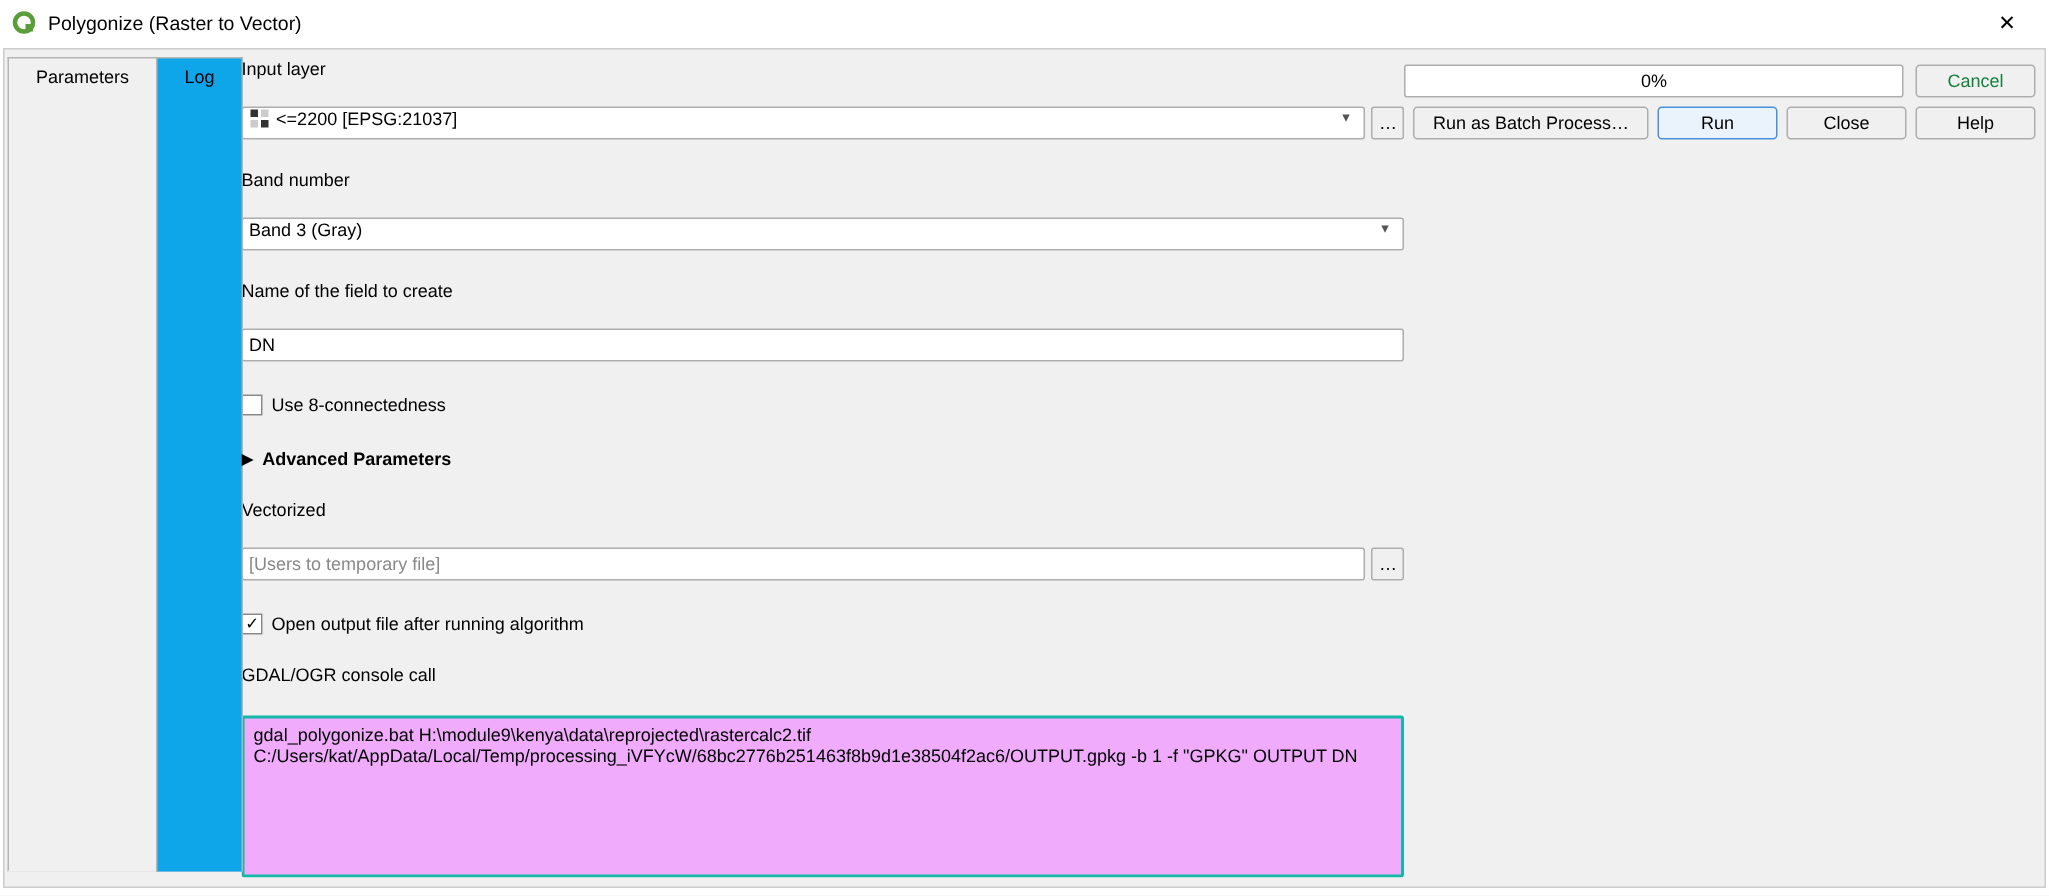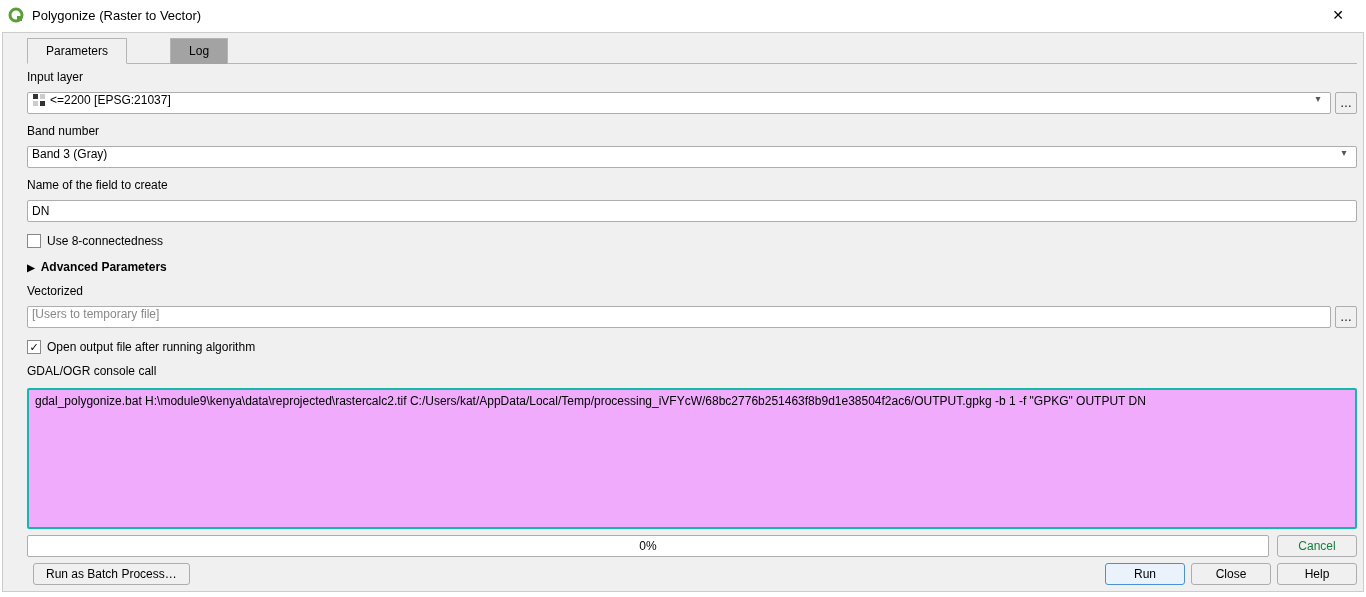--- a/index.html
+++ b/index.html
@@ -3,38 +3,38 @@
 <meta charset="utf-8">
 <style>
   * { box-sizing: border-box; margin: 0; padding: 0; }
   body { font-family: "Segoe UI", Tahoma, sans-serif; font-size: 12px; color: #000; background: #fff; width: 1366px; height: 597px; overflow: hidden; }
   
   .titlebar { display: flex; align-items: center; height: 30px; padding: 0 8px; background: #fff; }
   .app-icon { width: 16px; height: 16px; margin-right: 8px; display:flex; align-items:center; justify-content:center; }
   .title-text { flex: 1; font-size: 13px; }
   .close-x { width: 40px; text-align: center; font-size: 14px; cursor: default; }
   
-  .dialog-body { background: #f0f0f0; border: 1px solid #ccc; margin: 2px; padding: 4px 6px 6px 24px; height: 560px; display: flex; flex-direction: column; }
+  .dialog-body { background: #f0f0f0; border: 1px solid #ccc; margin: 2px; padding: 4px 6px 6px 2px; height: 560px; display: flex; flex-direction: row; }
   
   .tabs { display: flex; border-bottom: 1px solid #b5b5b5; margin-bottom: 4px; }
   .tab { padding: 5px 18px; border: 1px solid #b5b5b5; border-bottom: none; background: #f0f0f0; margin-right: -1px; cursor: default; position: relative; top: 1px; }
   .tab.active { background: #f0f0f0; border-bottom: 1px solid #f0f0f0; }
-  .tab:not(.active) { background: #a3a3a3; margin-left: 44px; }
+  .tab:not(.active) { background: #0ea5e9; }
   
-  .params { flex: 1; display: flex; flex-direction: column; gap: 8px; overflow: hidden; }
+  .params { flex: 1; display: flex; flex-direction: column; gap: 18px; overflow: hidden; }
   
   .label { font-size: 12px; margin-top: 2px; }
   
   .row { display: flex; gap: 4px; align-items: center; }
   .select { flex: 1; height: 22px; background: #fff; border: 1px solid #adadad; border-radius: 2px; display: flex; align-items: flex-start; padding: 0 4px; }
   .select-text { flex: 1; display:flex; align-items:center; gap:4px; }
   .select-arrow { width: 16px; text-align: center; font-size: 10px; color: #555; }
   .ellipsis-btn { width: 22px; height: 22px; border: 1px solid #adadad; border-radius: 2px; background: #f0f0f0; display:flex; align-items:center; justify-content:center; font-size:12px; cursor:default;}
   
-  .text-input { height: 22px; background: #fff; border: 1px solid #adadad; border-radius: 2px; padding: 0 4px; display:flex; }
+  .text-input { height: 22px; background: #fff; border: 1px solid #adadad; border-radius: 2px; padding: 0 4px; display:flex; align-items:center; }
   .text-input input { border:none; outline:none; width:100%; font-family:inherit; font-size:12px; background:transparent; }
   .text-input .placeholder { color: #888; }
   
   .check-row { display:flex; align-items:center; gap:6px; margin-top:4px; }
   .checkbox { width:14px; height:14px; border:1px solid #888; background:#fff; display:flex; align-items:center; justify-content:center; }
   .checkbox.checked::after { content:"✓"; font-size:11px; line-height:1; color:#000; }
   
   .advanced { display:flex; align-items:center; gap:6px; font-weight:bold; margin-top:4px; cursor:default;}
   .tri { display:inline-block; transform: rotate(0deg); font-size:10px; }
   

